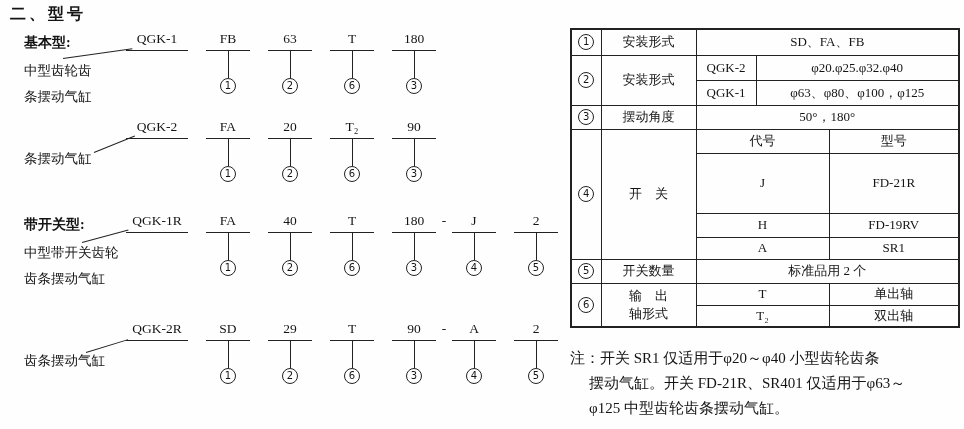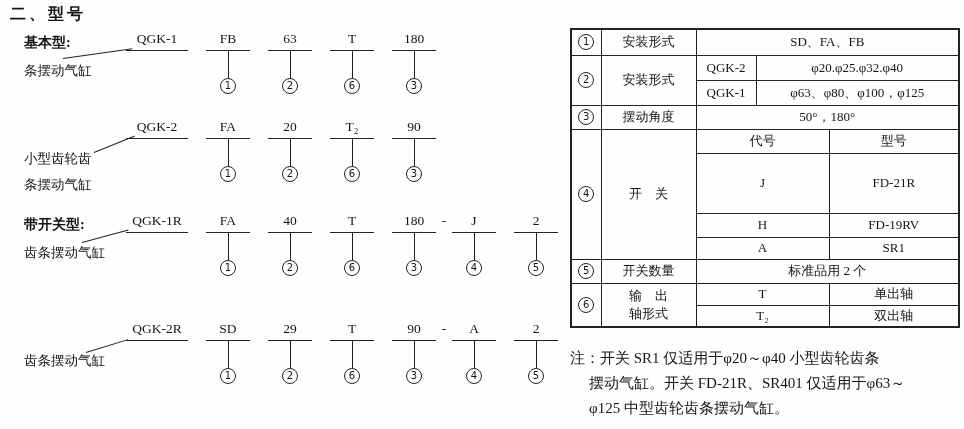--- a/index.html
+++ b/index.html
@@ -37,20 +37,21 @@
 </style>
 </head>
 <body>
 
 <div class="page-title">二、型号</div>
 
 <div class="diagram-row" style="top:28px">
   <div class="connector" style="left:55px;top:30px;width:70px;transform:rotate(-8deg)"></div>
   <div class="dlabel">
     <div class="dlabel-title">基本型:</div>
+    <div class="dlabel-line">中型齿轮齿</div>
     <div class="dlabel-line">条摆动气缸</div>
   </div>
   <div class="codes">
     <div class="seg model">
       <span class="code">QGK-1</span>
     </div>
     <div class="seg">
       <span class="code">FB</span>
       <span class="tick"></span>
       <span class="cnum">1</span>
@@ -70,21 +71,20 @@
       <span class="tick"></span>
       <span class="cnum">3</span>
     </div>
   </div>
 </div>
 
 <div class="diagram-row" style="top:116px">
   <div class="connector" style="left:86px;top:36px;width:44px;transform:rotate(-22deg)"></div>
   <div class="dlabel">
     <div class="dlabel-title"></div>
-    <div class="dlabel-line">小型齿轮齿</div>
     <div class="dlabel-line">条摆动气缸</div>
   </div>
   <div class="codes">
     <div class="seg model">
       <span class="code">QGK-2</span>
     </div>
     <div class="seg">
       <span class="code">FA</span>
       <span class="tick"></span>
       <span class="cnum">1</span>
@@ -104,20 +104,21 @@
       <span class="tick"></span>
       <span class="cnum">3</span>
     </div>
   </div>
 </div>
 
 <div class="diagram-row" style="top:210px">
   <div class="connector" style="left:74px;top:32px;width:48px;transform:rotate(-15deg)"></div>
   <div class="dlabel">
     <div class="dlabel-title">带开关型:</div>
+    <div class="dlabel-line">中型带开关齿轮</div>
     <div class="dlabel-line">齿条摆动气缸</div>
   </div>
   <div class="codes">
     <div class="seg model">
       <span class="code">QGK-1R</span>
     </div>
     <div class="seg">
       <span class="code">FA</span>
       <span class="tick"></span>
       <span class="cnum">1</span>

